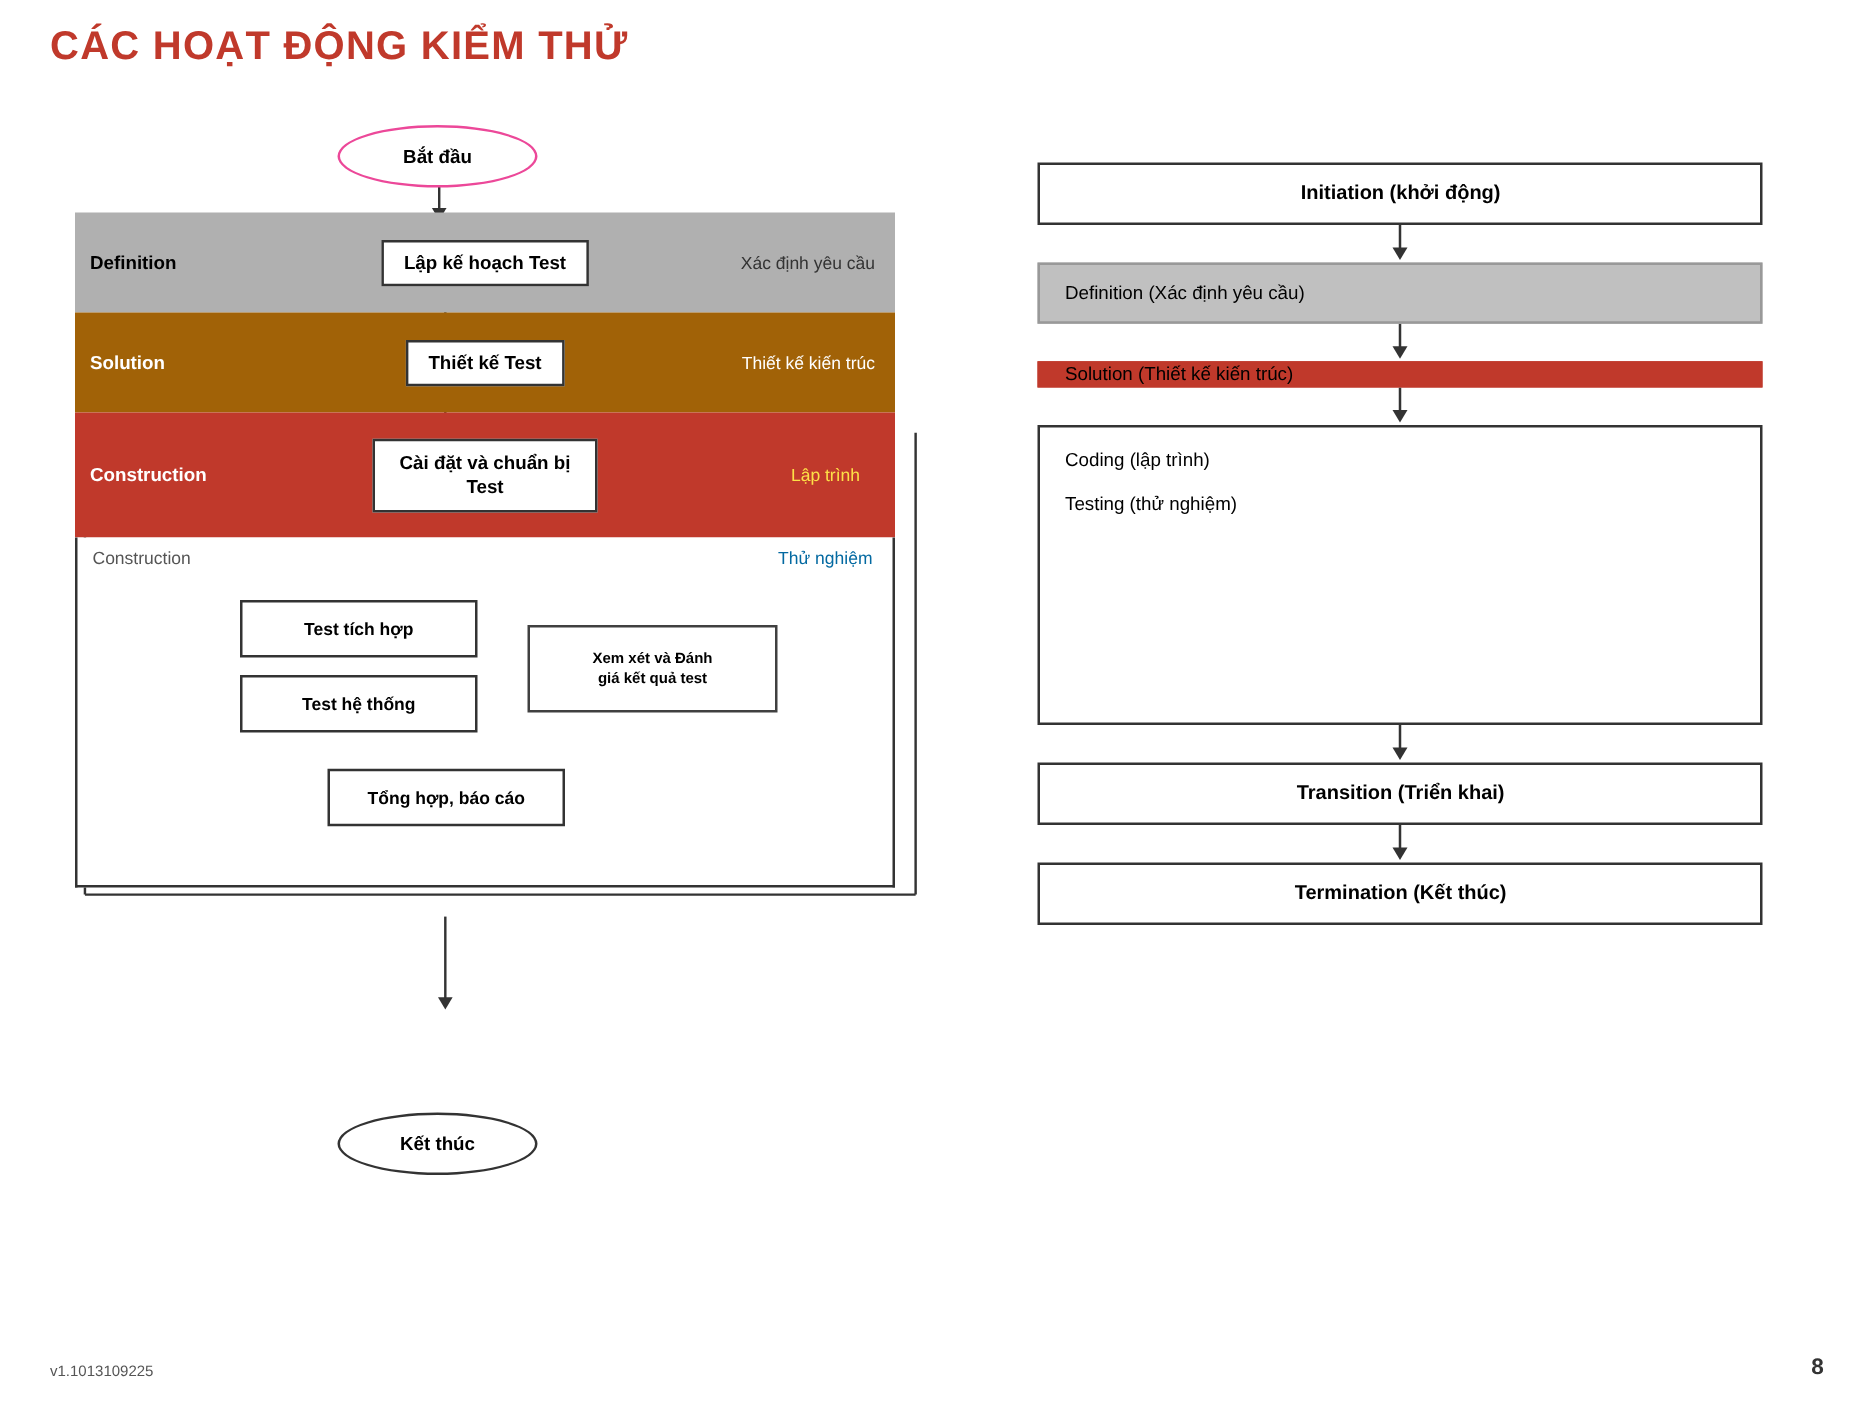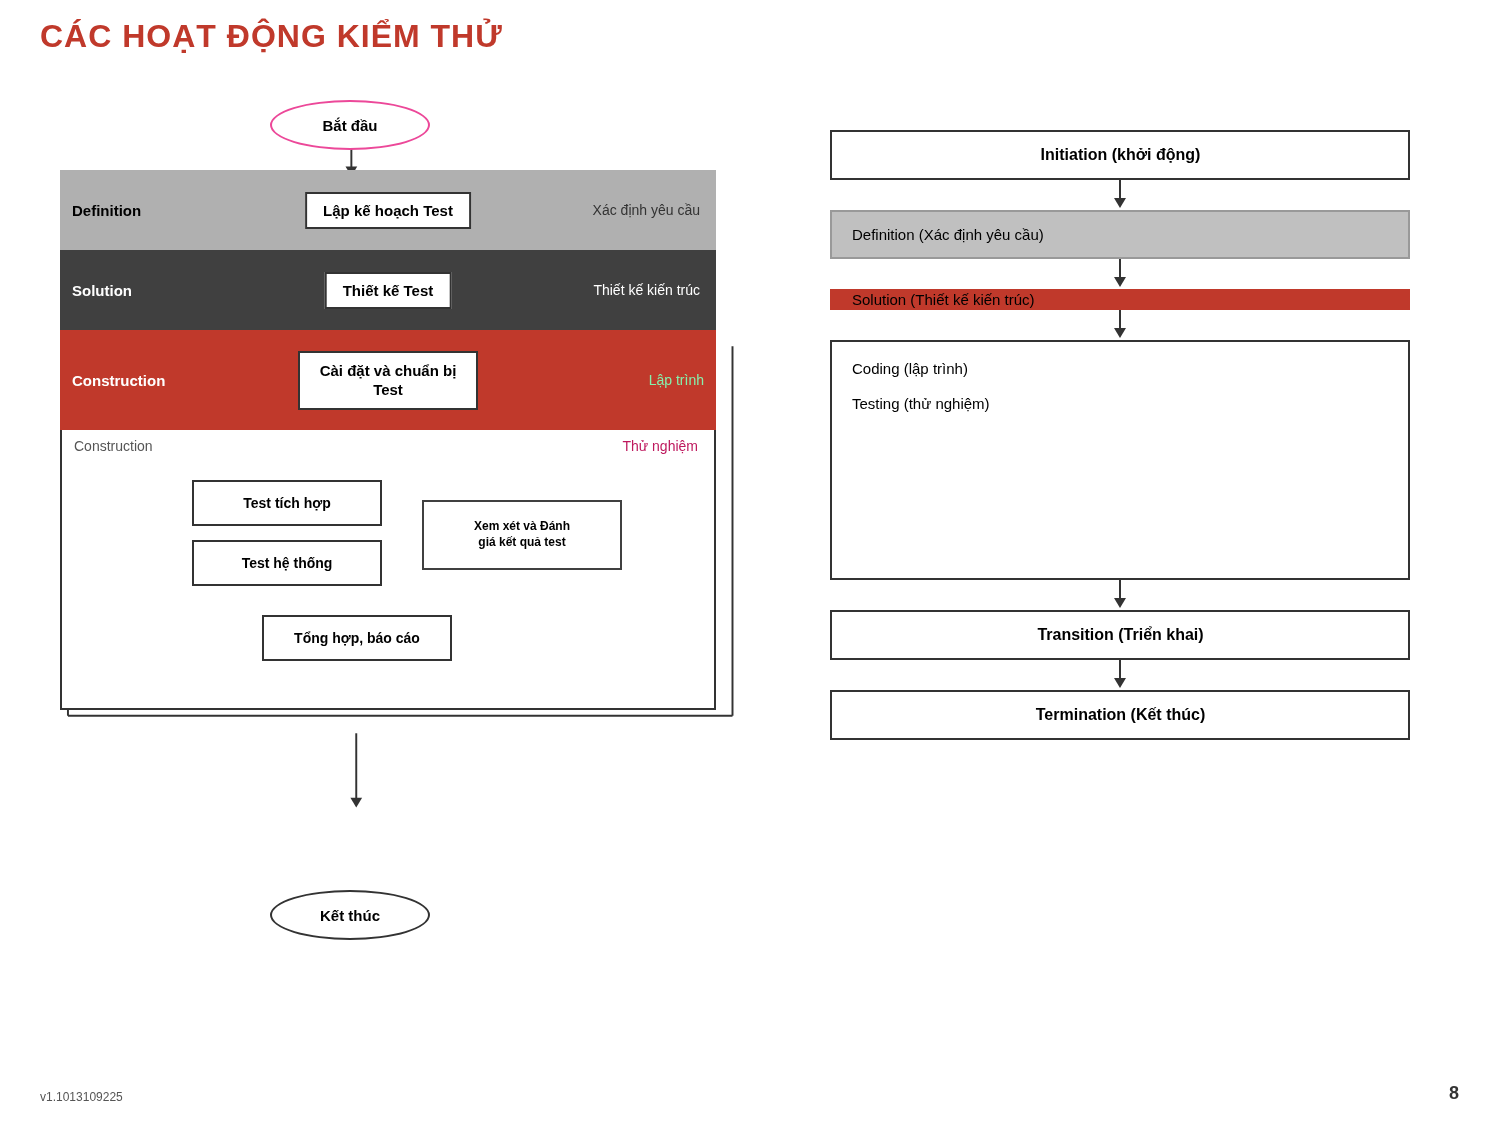--- a/index.html
+++ b/index.html
@@ -91,21 +91,21 @@
       padding: 8px 16px;
       font-weight: bold;
       font-size: 15px;
       text-align: center;
       white-space: nowrap;
     }
 
     
     .band-solution {
       position: relative;
-      background: #404040;
+      background: #a16207;
       width: 100%;
       height: 80px;
       display: flex;
       align-items: center;
       margin-top: 0;
     }
 
     .band-label-sol {
       position: absolute;
       left: 12px;
@@ -134,23 +134,23 @@
     .band-label-con {
       position: absolute;
       left: 12px;
       font-size: 15px;
       font-weight: bold;
       color: #fff;
     }
 
     .band-label-right-con {
       position: absolute;
-      right: 12px;
-      font-size: 14px;
-      color: #86efac;
+      right: 28px;
+      font-size: 14px;
+      color: #fde047;
     }
 
     
     .band-construction-white {
       position: relative;
       background: #fff;
       border: 2px solid #333;
       border-top: none;
       width: 100%;
       height: 280px;
@@ -162,21 +162,21 @@
       left: 12px;
       font-size: 14px;
       color: #555;
     }
 
     .construction-top-right {
       position: absolute;
       top: 8px;
       right: 16px;
       font-size: 14px;
-      color: #be185d;
+      color: #0369a1;
     }
 
     
     .box-test-tich-hop {
       position: absolute;
       top: 50px;
       left: 130px;
       width: 190px;
       height: 46px;
       border: 2px solid #333;

